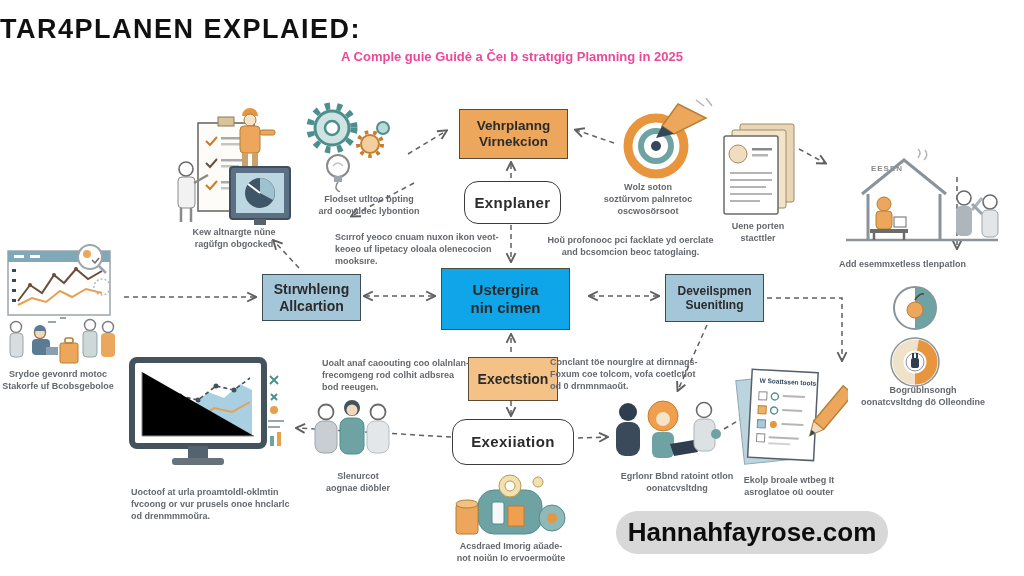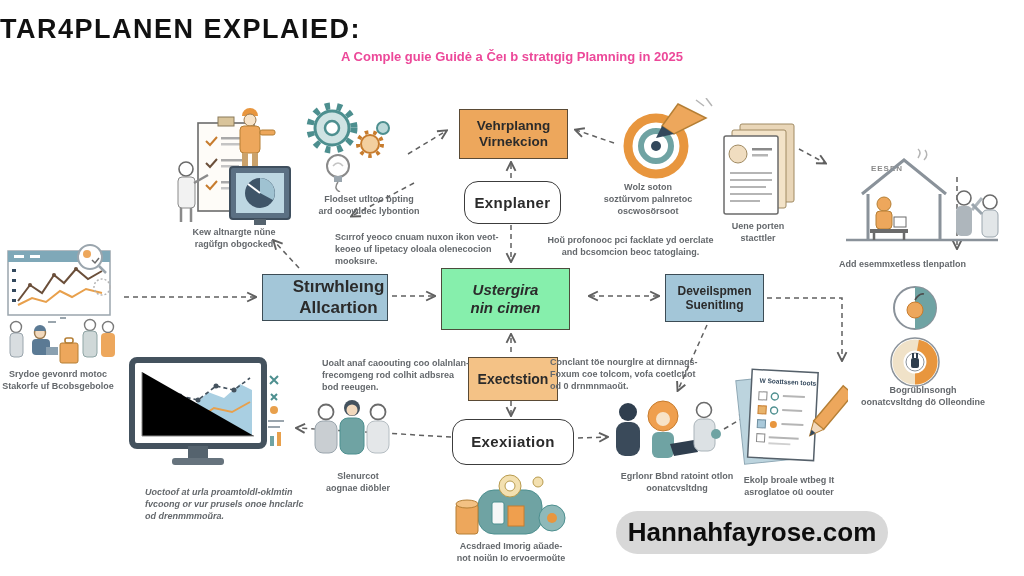--- a/index.html
+++ b/index.html
@@ -7,21 +7,21 @@
           font-family:"Liberation Sans",sans-serif;}
   .title{position:absolute;left:0;top:14px;width:1024px;text-align:left;
          font-size:27px;font-weight:800;letter-spacing:1.5px;color:#111;}
   .subtitle{position:absolute;left:0;top:49px;width:1024px;text-align:center;
             font-size:13px;font-weight:700;color:#ec4899;}
   .flow-box{position:absolute;display:flex;align-items:center;justify-content:center;
             text-align:center;font-weight:700;color:#2b2b2b;border:1.6px solid #4a4a4a;
             white-space:pre-line;line-height:1.2;}
   .box-orange{background:#eda75c;border-color:#5a4a35;}
   .box-orange-light{background:#f4c286;border-color:#5a4a35;}
-  .box-green{background:#86efac;border-color:#4c4c3c;font-style:italic;}
+  .box-green{background:#0ea5e9;border-color:#4c4c3c;}
   .box-blue{background:#a3c6d8;border-color:#3c4c55;}
   .box-white{background:#ffffff;border-color:#3c3c3c;border-radius:14px;}
   .caption{position:absolute;font-size:9px;color:#64686c;white-space:pre-line;
            line-height:1.35;font-weight:600;}
   .caption.center{text-align:center;}
   .illo{position:absolute;}
   .arrows{position:absolute;left:0;top:0;pointer-events:none;}
   .watermark{position:absolute;left:616px;top:511px;width:272px;height:43px;
              background:#d8d8d8;border-radius:24px;display:flex;align-items:center;
              justify-content:center;font-size:26px;font-weight:800;color:#0d0d0d;}
@@ -62,21 +62,21 @@
       <path d="M957,177 L957,248" marker-end="url(#ah)"></path>
       <path d="M724,429 L748,415" marker-end="url(#ah)"></path>
     </g>
   </svg>
 
   <div class="flow-box box-orange" style="left:459px;top:109px;width:107px;height:48px;font-size:13.5px;">Vehrplanng
 Virnekcion</div>
   <div class="flow-box box-white" style="left:464px;top:181px;width:95px;height:41px;font-size:15px;letter-spacing:.4px;">Exnplaner</div>
   <div class="flow-box box-green" style="left:441px;top:268px;width:127px;height:60px;font-size:15px;">Ustergira
 nin cimen</div>
-  <div class="flow-box box-blue" style="left:262px;top:274px;width:97px;height:45px;font-size:17px;padding-left:27px;">Stırwhleıng
+  <div class="flow-box box-blue" style="left:262px;top:274px;width:97px;height:45px;font-size:14px;">Stırwhleıng
 Allcartion</div>
   <div class="flow-box box-blue" style="left:665px;top:274px;width:97px;height:46px;font-size:12px;">Deveilspmen
 Suenitlıng</div>
   <div class="flow-box box-orange-light" style="left:468px;top:357px;width:88px;height:42px;font-size:14px;">Exectstion</div>
   <div class="flow-box box-white" style="left:452px;top:419px;width:120px;height:44px;font-size:15px;letter-spacing:.4px;">Exexiiation</div>
 
   <div class="caption center" style="left:175px;top:226px;width:118px;">Kew altnargte nŭne
 ragŭfgn obgocked</div>
   <div class="caption center" style="left:308px;top:193px;width:122px;">Flodset utltoo bpting
 ard ooowldec lybontion</div>
@@ -93,21 +93,21 @@
   <div class="caption center" style="left:830px;top:258px;width:145px;">Add esemmxetless  tlenpatlon</div>
   <div class="house-label" style="left:862px;top:164px;width:50px;">EESEN</div>
   <div class="caption center" style="left:2px;top:368px;width:112px;">Srydoe gevonrd motoc
 Stakorfe uf Bcobsgeboloe</div>
   <div class="caption" style="left:322px;top:357px;width:165px;">Uoalt anaf caoouting coo olalnlan-
 frecomgeng rod colhit adbsrea
 bod reeugen.</div>
   <div class="caption" style="left:550px;top:356px;width:180px;">Conclant töe nourglre at dirnnags-
 Foxum coe tolcom, vofa coetlctlot
 od 0 drnmnmaoŭt.</div>
-  <div class="caption" style="left:145px;top:486px;width:180px;font-style:italic;">Uoctoof at urla proamtoldl-oklmtin
+  <div class="caption" style="left:131px;top:486px;width:180px;">Uoctoof at urla proamtoldl-oklmtin
 fvcoong or vur prusels onoe hnclarlc
 od drenmmmoŭra.</div>
   <div class="caption center" style="left:318px;top:470px;width:80px;">Slenurcot
 aognae diöbler</div>
   <div class="caption center" style="left:612px;top:470px;width:130px;">Egrlonr Bbnd ratoint otlon
 oonatcvsltdng</div>
   <div class="caption center" style="left:733px;top:474px;width:112px;">Ekolp broale wtbeg It
 asroglatoe oü oouter</div>
   <div class="caption center" style="left:858px;top:384px;width:130px;">Bogrüblnsongh
 oonatcvsltdng dö Olleondine</div>

